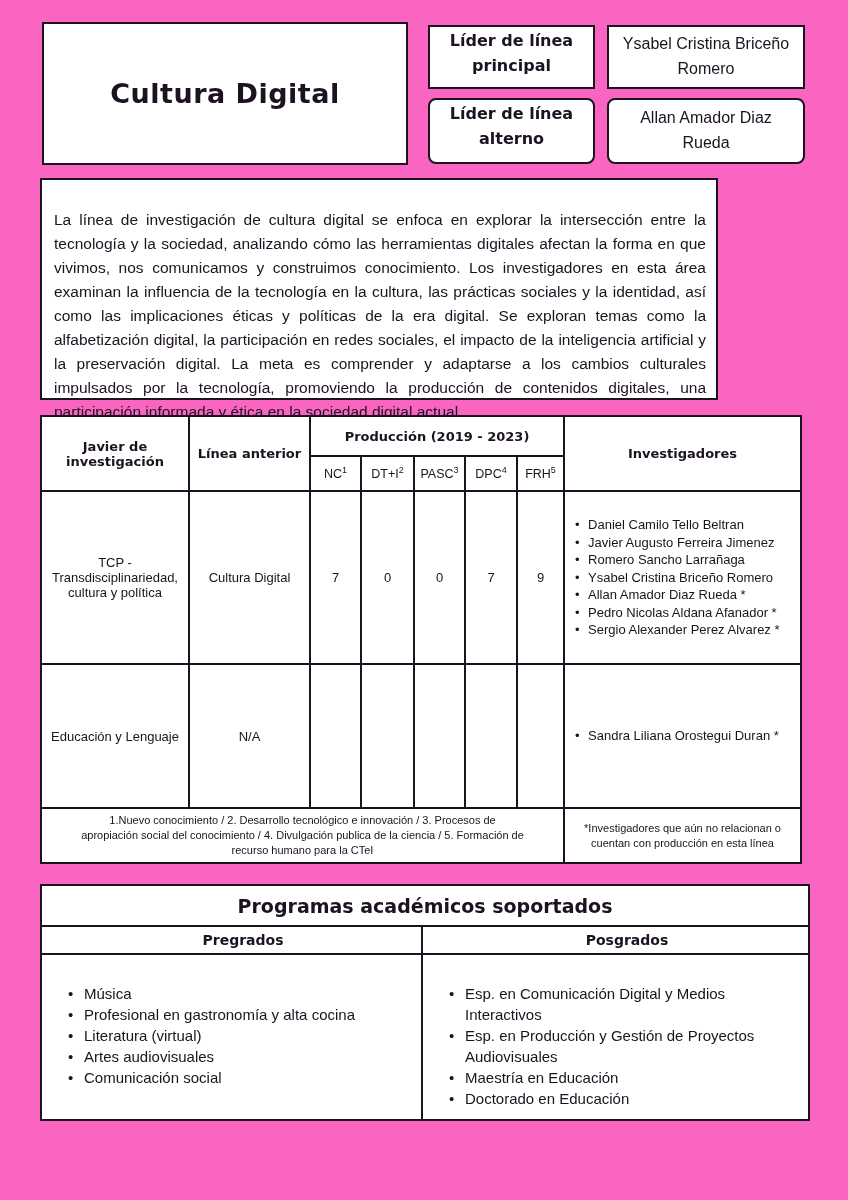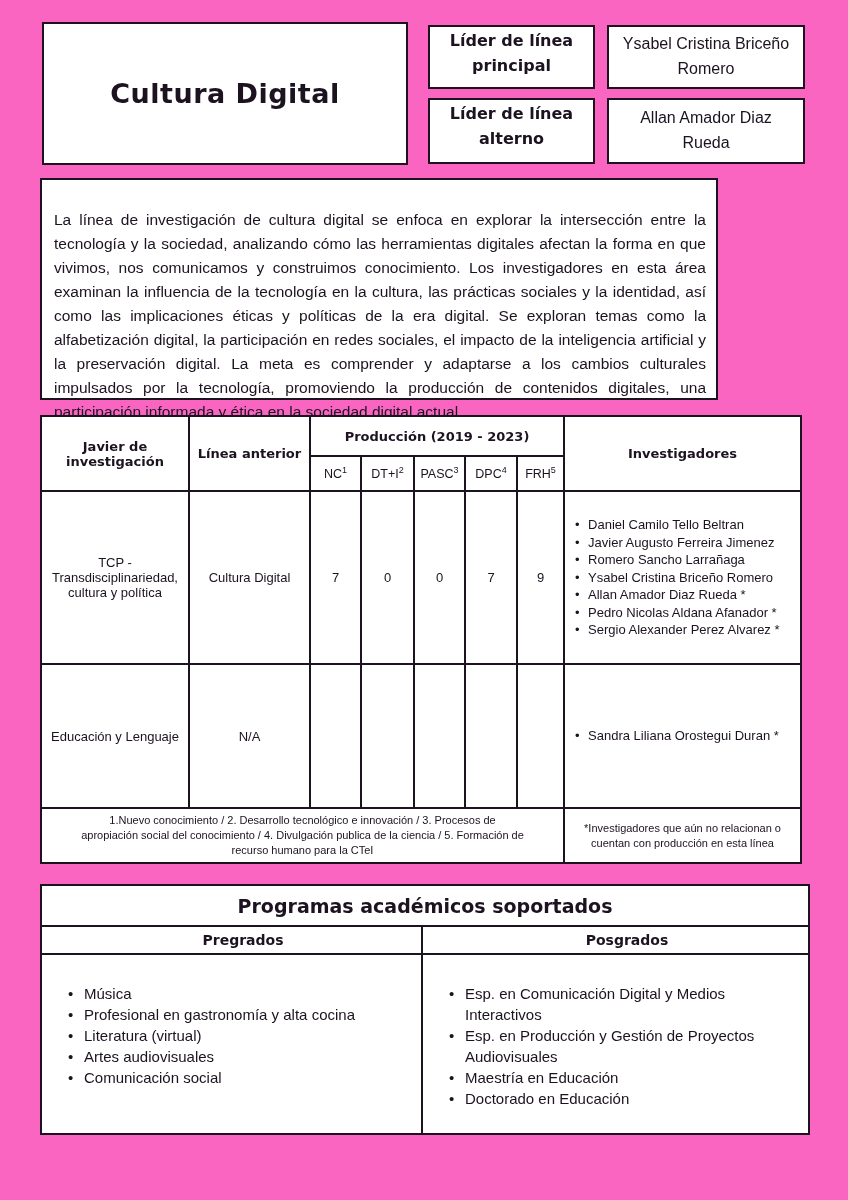--- a/index.html
+++ b/index.html
@@ -37,21 +37,21 @@
     font-family: "DejaVu Sans", sans-serif;
     font-weight: 700; font-size: 16px; line-height: 1.55;
     padding: 2px 6px;
   }
   .leader-name {
     width: 198px; height: 64px; left: 607px;
     display: flex; align-items: center; justify-content: center; text-align: center;
     font-size: 16px; line-height: 1.55; padding: 2px 8px;
   }
   .row1 { top: 25px; }
-  .row2 { top: 98px; height: 66px; }
+  .row2 { top: 98px; height: 66px; border-radius: 8px; }
   
   .description-box {
     left: 40px; top: 178px; width: 678px; height: 222px;
     padding: 28px 10px 10px 12px;
   }
   .description-box p {
     font-size: 15.5px; line-height: 24px; text-align: justify;
   }
   
   table { border-collapse: collapse; position: absolute; table-layout: fixed; }
@@ -87,21 +87,21 @@
   .programs-table { left: 40px; top: 884px; width: 768px; }
   .programs-table th.prog-title {
     font-family: "DejaVu Sans", sans-serif;
     font-size: 19px; font-weight: 800; height: 41px; text-align: center; vertical-align: middle;
   }
   .programs-table th.prog-col {
     font-family: "DejaVu Sans", sans-serif;
     font-size: 14px; font-weight: 700; height: 28px; text-align: center; vertical-align: middle; padding-left: 23px;
   }
   .programs-table td {
-    height: 144px; vertical-align: top; padding: 28px 14px 24px 24px;
+    height: 144px; vertical-align: top; padding: 28px 14px 10px 24px;
   }
   .programs-table ul.bullet-list li { font-size: 15px; line-height: 21px; padding-left: 18px; }
   .programs-table ul.bullet-list li::before { left: 2px; }
 </style>
 </head>
 <body>
 
 <div class="box title-box">
   <h1>Cultura Digital</h1>
 </div>

